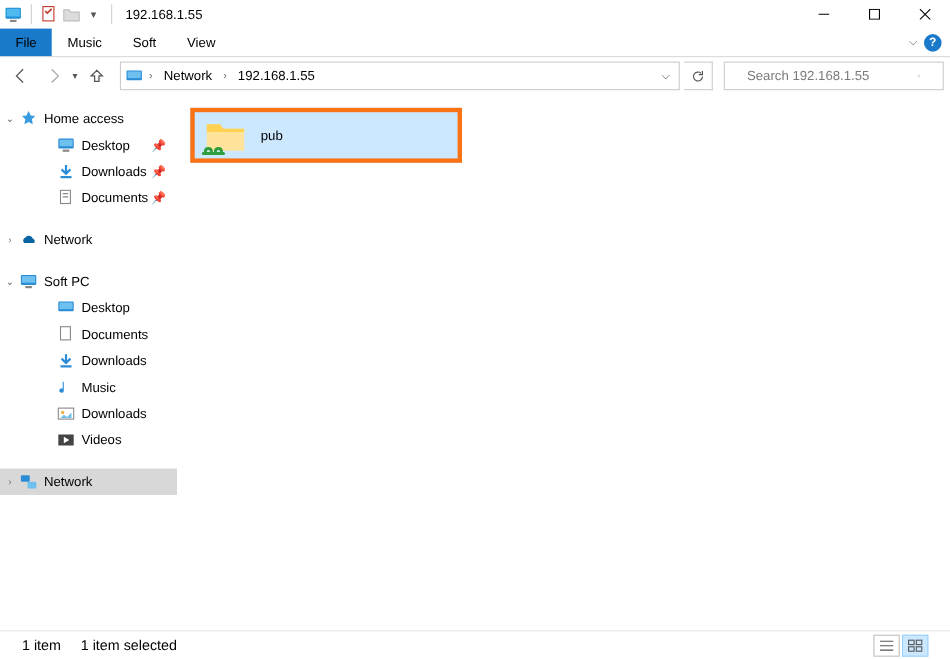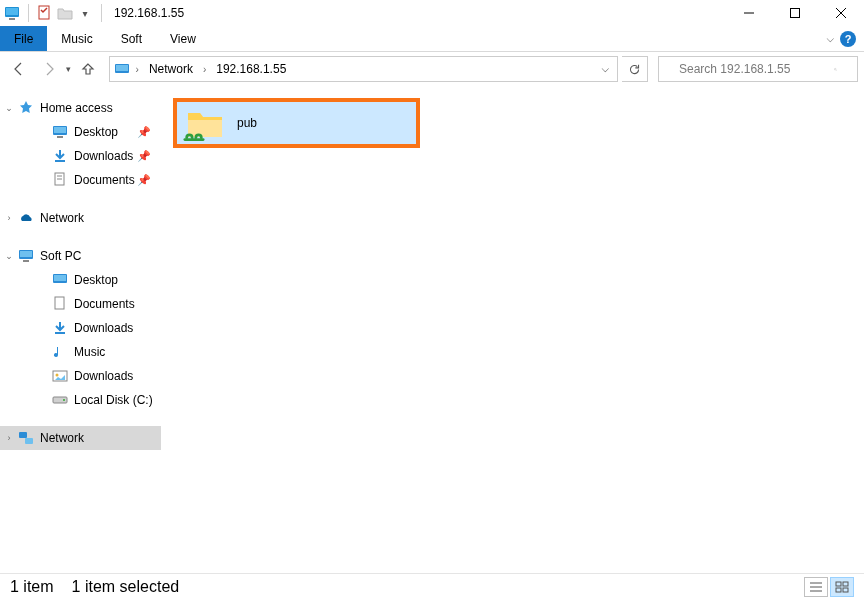--- a/index.html
+++ b/index.html
@@ -46,21 +46,21 @@
   .tree-caret { position: absolute; left: 4px; color: #6a6a6a; font-size: 9px; width: 10px; text-align: center; }
   .ico { width: 16px; height: 16px; display: inline-flex; align-items: center; justify-content: center; }
 
   .content { flex: 1; padding: 12px; }
   .item-tile { width: 247px; height: 50px; background: #cce8ff; border: 4px solid #f97316; display: flex; align-items: center; padding: 4px 8px; gap: 12px; }
   .item-tile .big-ico { width: 40px; height: 40px; position: relative; }
   .folder-svg { width: 40px; height: 40px; }
   .overlay-svg { position: absolute; left: -2px; bottom: -2px; width: 22px; height: 22px; }
 
   
-  .statusbar { height: 26px; border-top: 1px solid #e5e5e5; display: flex; align-items: center; padding: 0 10px; font-size: 16px; }
+  .statusbar { height: 26px; border-top: 1px solid #e5e5e5; display: flex; align-items: center; padding: 0 20px; font-size: 13px; }
   .status-seg { margin-right: 18px; }
   .view-toggles { margin-left: auto; display: flex; gap: 2px; }
   .view-btn { width: 24px; height: 20px; border: 1px solid #c0c0c0; display: flex; align-items: center; justify-content: center; }
   .view-btn.active { background: #cce8ff; border-color: #99d1ff; }
 </style>
 </head>
 <body>
 
 <div class="titlebar">
   <div class="title-icons">
@@ -275,25 +275,25 @@
               <rect x="1" y="3" width="14" height="10" fill="#fff" stroke="#888"></rect>
               <circle cx="5" cy="7" r="1.5" fill="#e8b53a"></circle>
               <path d="M3 12l3-3 3 2 4-4v5z" fill="#6ec0ef"></path>
             </svg>
           </span>
           <span>Downloads</span>
         </div>
       <div class="tree-item child">
           <span class="ico">
             <svg viewBox="0 0 16 16">
-              <rect x="1" y="5" width="14" height="6" rx="1" fill="#d0d0d0" stroke="#888"></rect>
-              <circle cx="12" cy="8" r="1" fill="#3a3"></circle>
-            </svg>
-          </span>
-          <span>Local Disk (C:)</span>
+              <rect x="1" y="3" width="14" height="10" fill="#444"></rect>
+              <path d="M6 5v6l5-3z" fill="#fff"></path>
+            </svg>
+          </span>
+          <span>Videos</span>
         </div>
     </div>
 
     <div class="tree-group">
       <div class="tree-item selected">
         <span class="tree-caret">›</span>
         <span class="ico">
             <svg viewBox="0 0 16 16">
               <rect x="1" y="2" width="8" height="6" rx="1" fill="#2b8cd6"></rect>
               <rect x="7" y="8" width="8" height="6" rx="1" fill="#6ec0ef"></rect>

